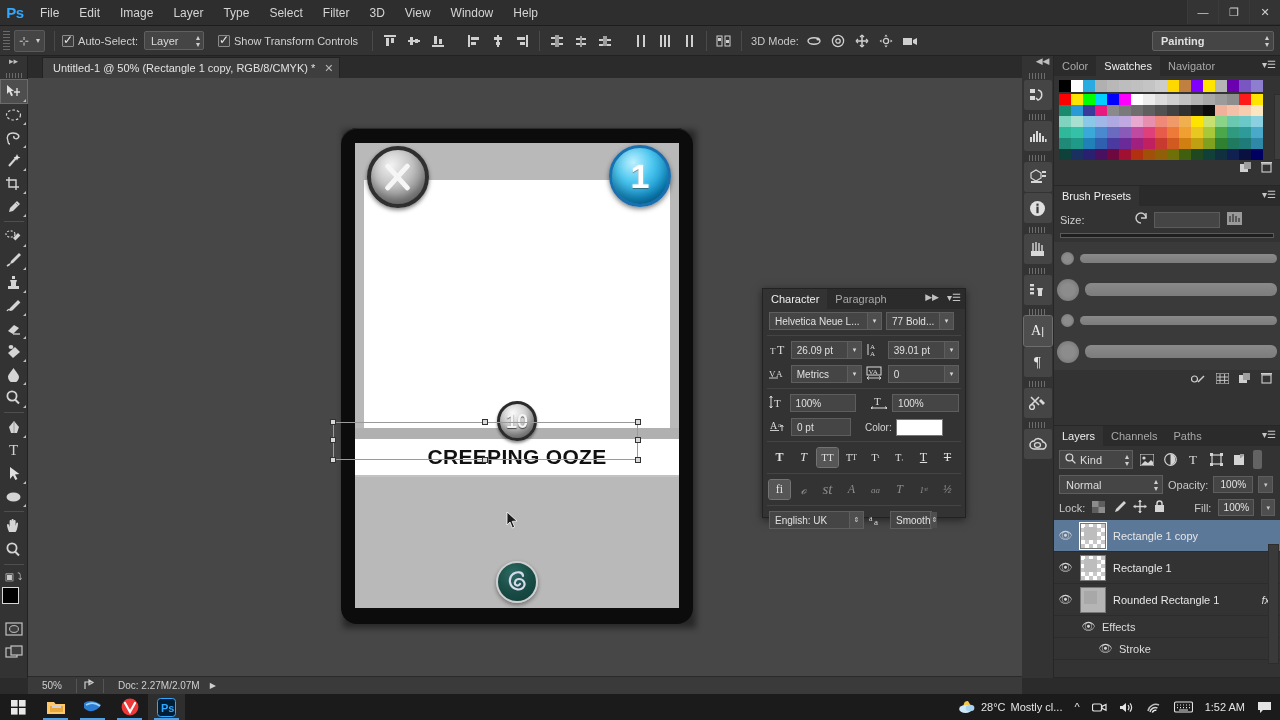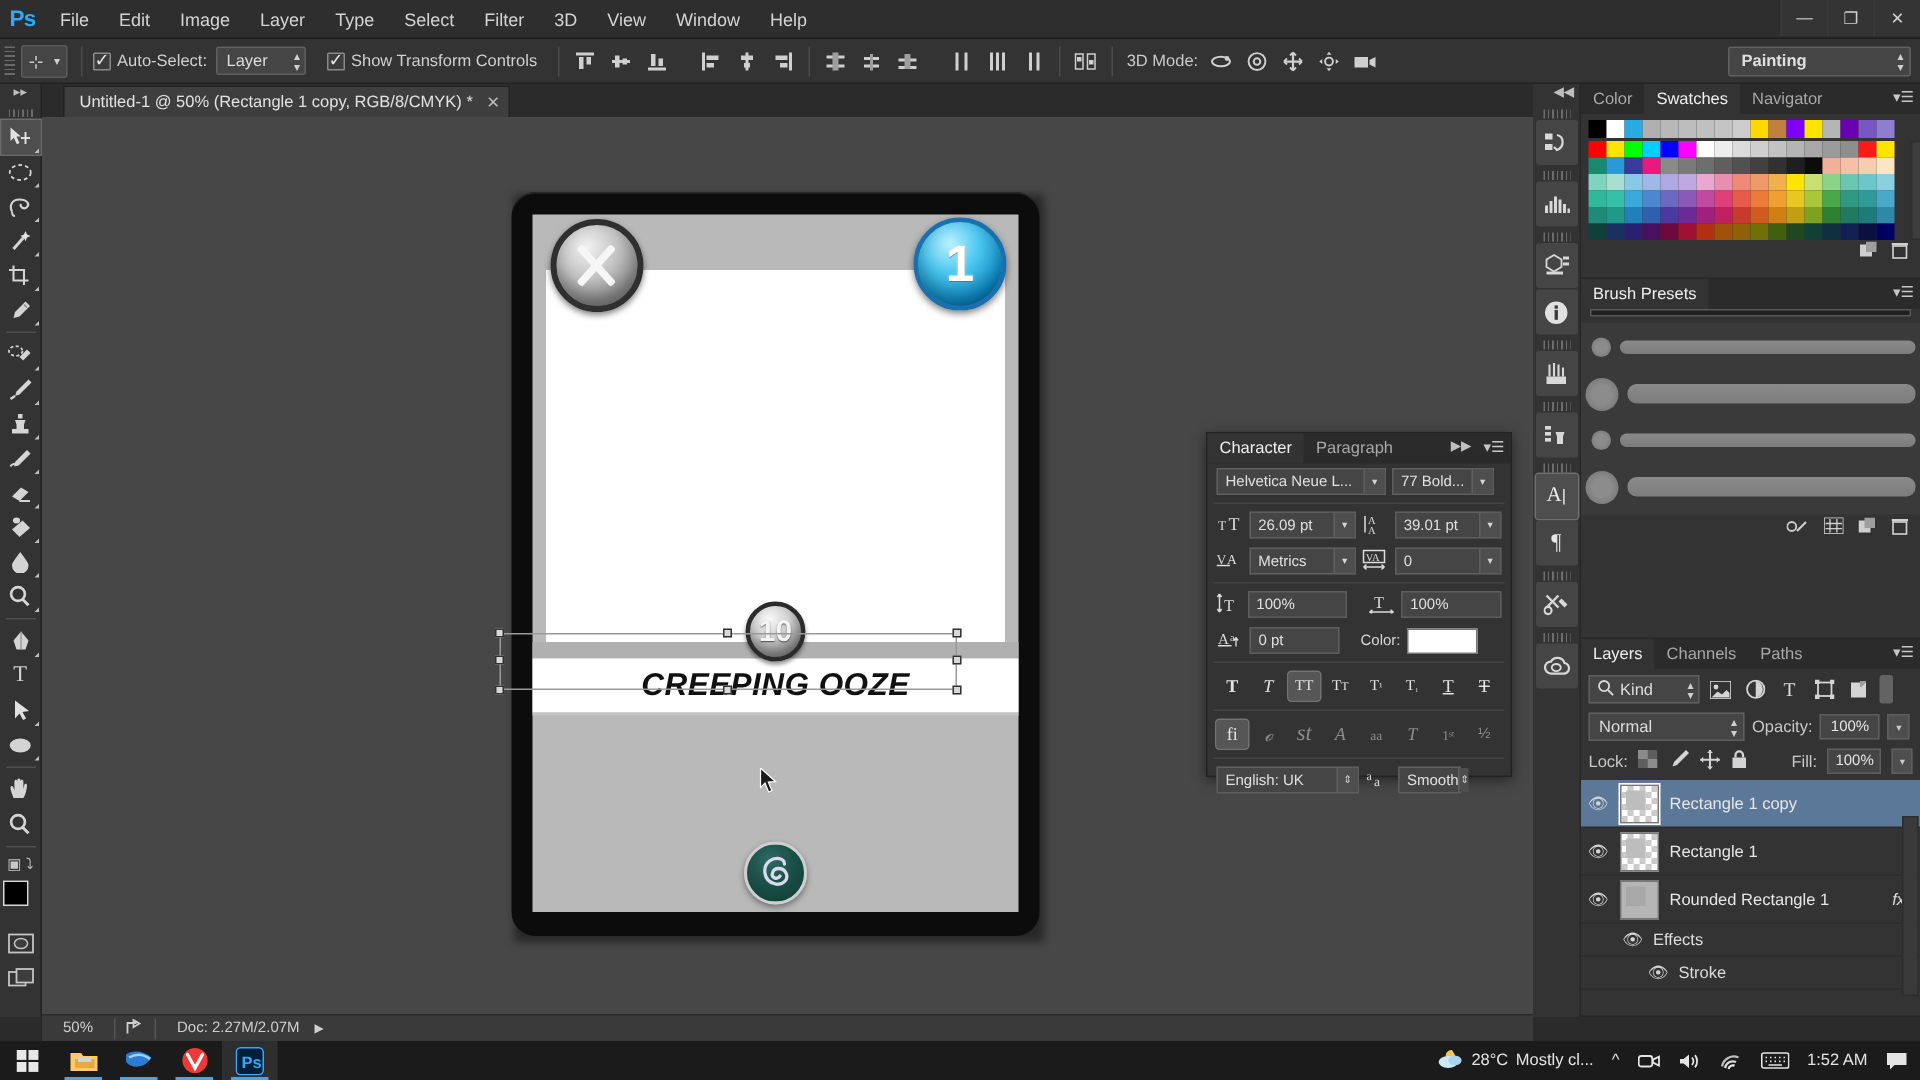--- a/index.html
+++ b/index.html
@@ -134,21 +134,20 @@
     position: absolute; left: 14px; top: 15px; right: 14px; bottom: 16px;
     background: #b9b9b9;
   }
   .card-art {
     position: absolute; left: 9px; top: 37px; right: 9px; height: 253px;
     background: #ffffff;
   }
   .card-name-band {
     position: absolute; left: 0px; top: 296px; right: 0px; height: 36px;
     background: #ffffff;
-    font-style: italic;
   }
   .card-name {
     position: absolute; left: 0; top: 0; width: 100%; height: 36px;
     display: flex; align-items: center; justify-content: center;
     font-family: "Liberation Sans", sans-serif;
     font-weight: bold; font-size: 21px; color: #111; letter-spacing: 0.3px;
   }
   .band-shade {
     position: absolute; left: 0; top: 285px; right: 0; height: 11px;
     background: #b0b0b0;
@@ -265,21 +264,21 @@
   .bp-num { font-size: 9px; color: #b5b5b5; text-align: center; width: 26px; }
   .bp-list { background: #3a3a3a; padding: 3px; display: flex; flex-direction: column; gap: 4px; }
   .bp-item { display: flex; align-items: center; gap: 6px; height: 27px; }
   .bp-stroke { height: 11px; flex: 1; border-radius: 6px;
     background: linear-gradient(to bottom, #8a8a8a, #7c7c7c); }
   .bp-footer { height: 18px; display: flex; align-items: center; justify-content: flex-end;
     gap: 10px; padding-right: 8px; color: #c8c8c8; font-size: 10px; }
 
   
   .char-panel {
-    position: absolute; left: 804px; top: 288px; width: 204px; height: 230px;
+    position: absolute; left: 762px; top: 288px; width: 204px; height: 230px;
     background: #333333; border: 1px solid #222;
     box-shadow: 0 2px 8px rgba(0,0,0,0.5);
   }
   .cp-row { display: flex; align-items: center; gap: 4px; padding: 3px 6px; }
   .cp-field {
     display: flex; align-items: center; justify-content: space-between;
     background: #454545; border: 1px solid #5e5e5e; height: 18px;
     font-size: 10px; color: #e0e0e0; padding: 0 0 0 5px;
   }
   .cp-arrow { width: 14px; height: 16px; display: flex; align-items: center;
@@ -290,21 +289,21 @@
     background: #454545; border: 1px solid #5e5e5e; height: 18px;
     font-size: 10px; color: #e0e0e0; padding: 0 0 0 5px; display: flex; align-items: center;
   }
   .cp-sep { height: 1px; background: #444; margin: 2px 4px; }
   .cp-btnrow { display: flex; gap: 3px; padding: 4px 6px; }
   .cp-tbtn {
     width: 21px; height: 19px; display: flex; align-items: center; justify-content: center;
     font-size: 12px; color: #e2e2e2; border-radius: 2px;
   }
   .cp-tbtn.on { background: #565656; outline: 1px solid #737373; }
-  .cp-tbtn.dim { color: #8c8c8c; }
+  .cp-tbtn.dim { color: #8c8c8c; font-style: italic; }
   .cp-color { width: 47px; height: 17px; background: #fff; border: 1px solid #777; }
 
   
   .lp-filter { display: flex; align-items: center; gap: 5px; padding: 4px 5px; }
   .lp-kind {
     display: flex; align-items: center; gap: 4px; width: 74px; height: 19px;
     background: #454545; border: 1px solid #5e5e5e; font-size: 11px; color: #dcdcdc;
     padding-left: 5px; justify-content: space-between; padding-right: 3px;
   }
   .lp-ficon { width: 18px; height: 18px; display: flex; align-items: center;
@@ -989,20 +988,36 @@
             </svg>
         </span>
       </div>
     </div>
 
     <div class="panel" style="height:240px">
       <div class="panel-tabs">
         <div class="ptab active">Brush Presets</div>
         <div class="panel-menu">▾☰</div>
       </div>
+      <div class="bp-row">
+        <span class="bp-size-lbl">Size:</span>
+        <span style="margin-left:44px">
+          <svg width="14" height="13">
+              <path d="M12 6 a5 5 0 1 0 -5 5" fill="none" stroke="#cfcfcf" stroke-width="1.4"></path>
+              <path d="M12 1 v5 h-5" fill="none" stroke="#cfcfcf" stroke-width="1.4"></path>
+            </svg>
+        </span>
+        <span class="bp-field"></span>
+        <span>
+          <svg width="18" height="17">
+              <rect x="1" y="2" width="15" height="13" fill="#9a9a9a"></rect>
+              <path d="M4 12 l0 -6 M7 12 l0 -8 M10 12 l0 -6 M13 12 l0 -4" stroke="#3a3a3a" stroke-width="1.3"></path>
+            </svg>
+        </span>
+      </div>
       <div class="bp-slider"></div>
       <div class="bp-list" style="height:128px">
         <div class="bp-item">
           <div class="bp-circle" style="width:13px;height:13px;margin-left:4px"></div>
           <div class="bp-stroke" style="height:9px"></div>
         </div>
         <div class="bp-item">
           <div class="bp-circle" style="width:22px;height:22px;margin-left:0px"></div>
           <div class="bp-stroke" style="height:13px"></div>
         </div>

